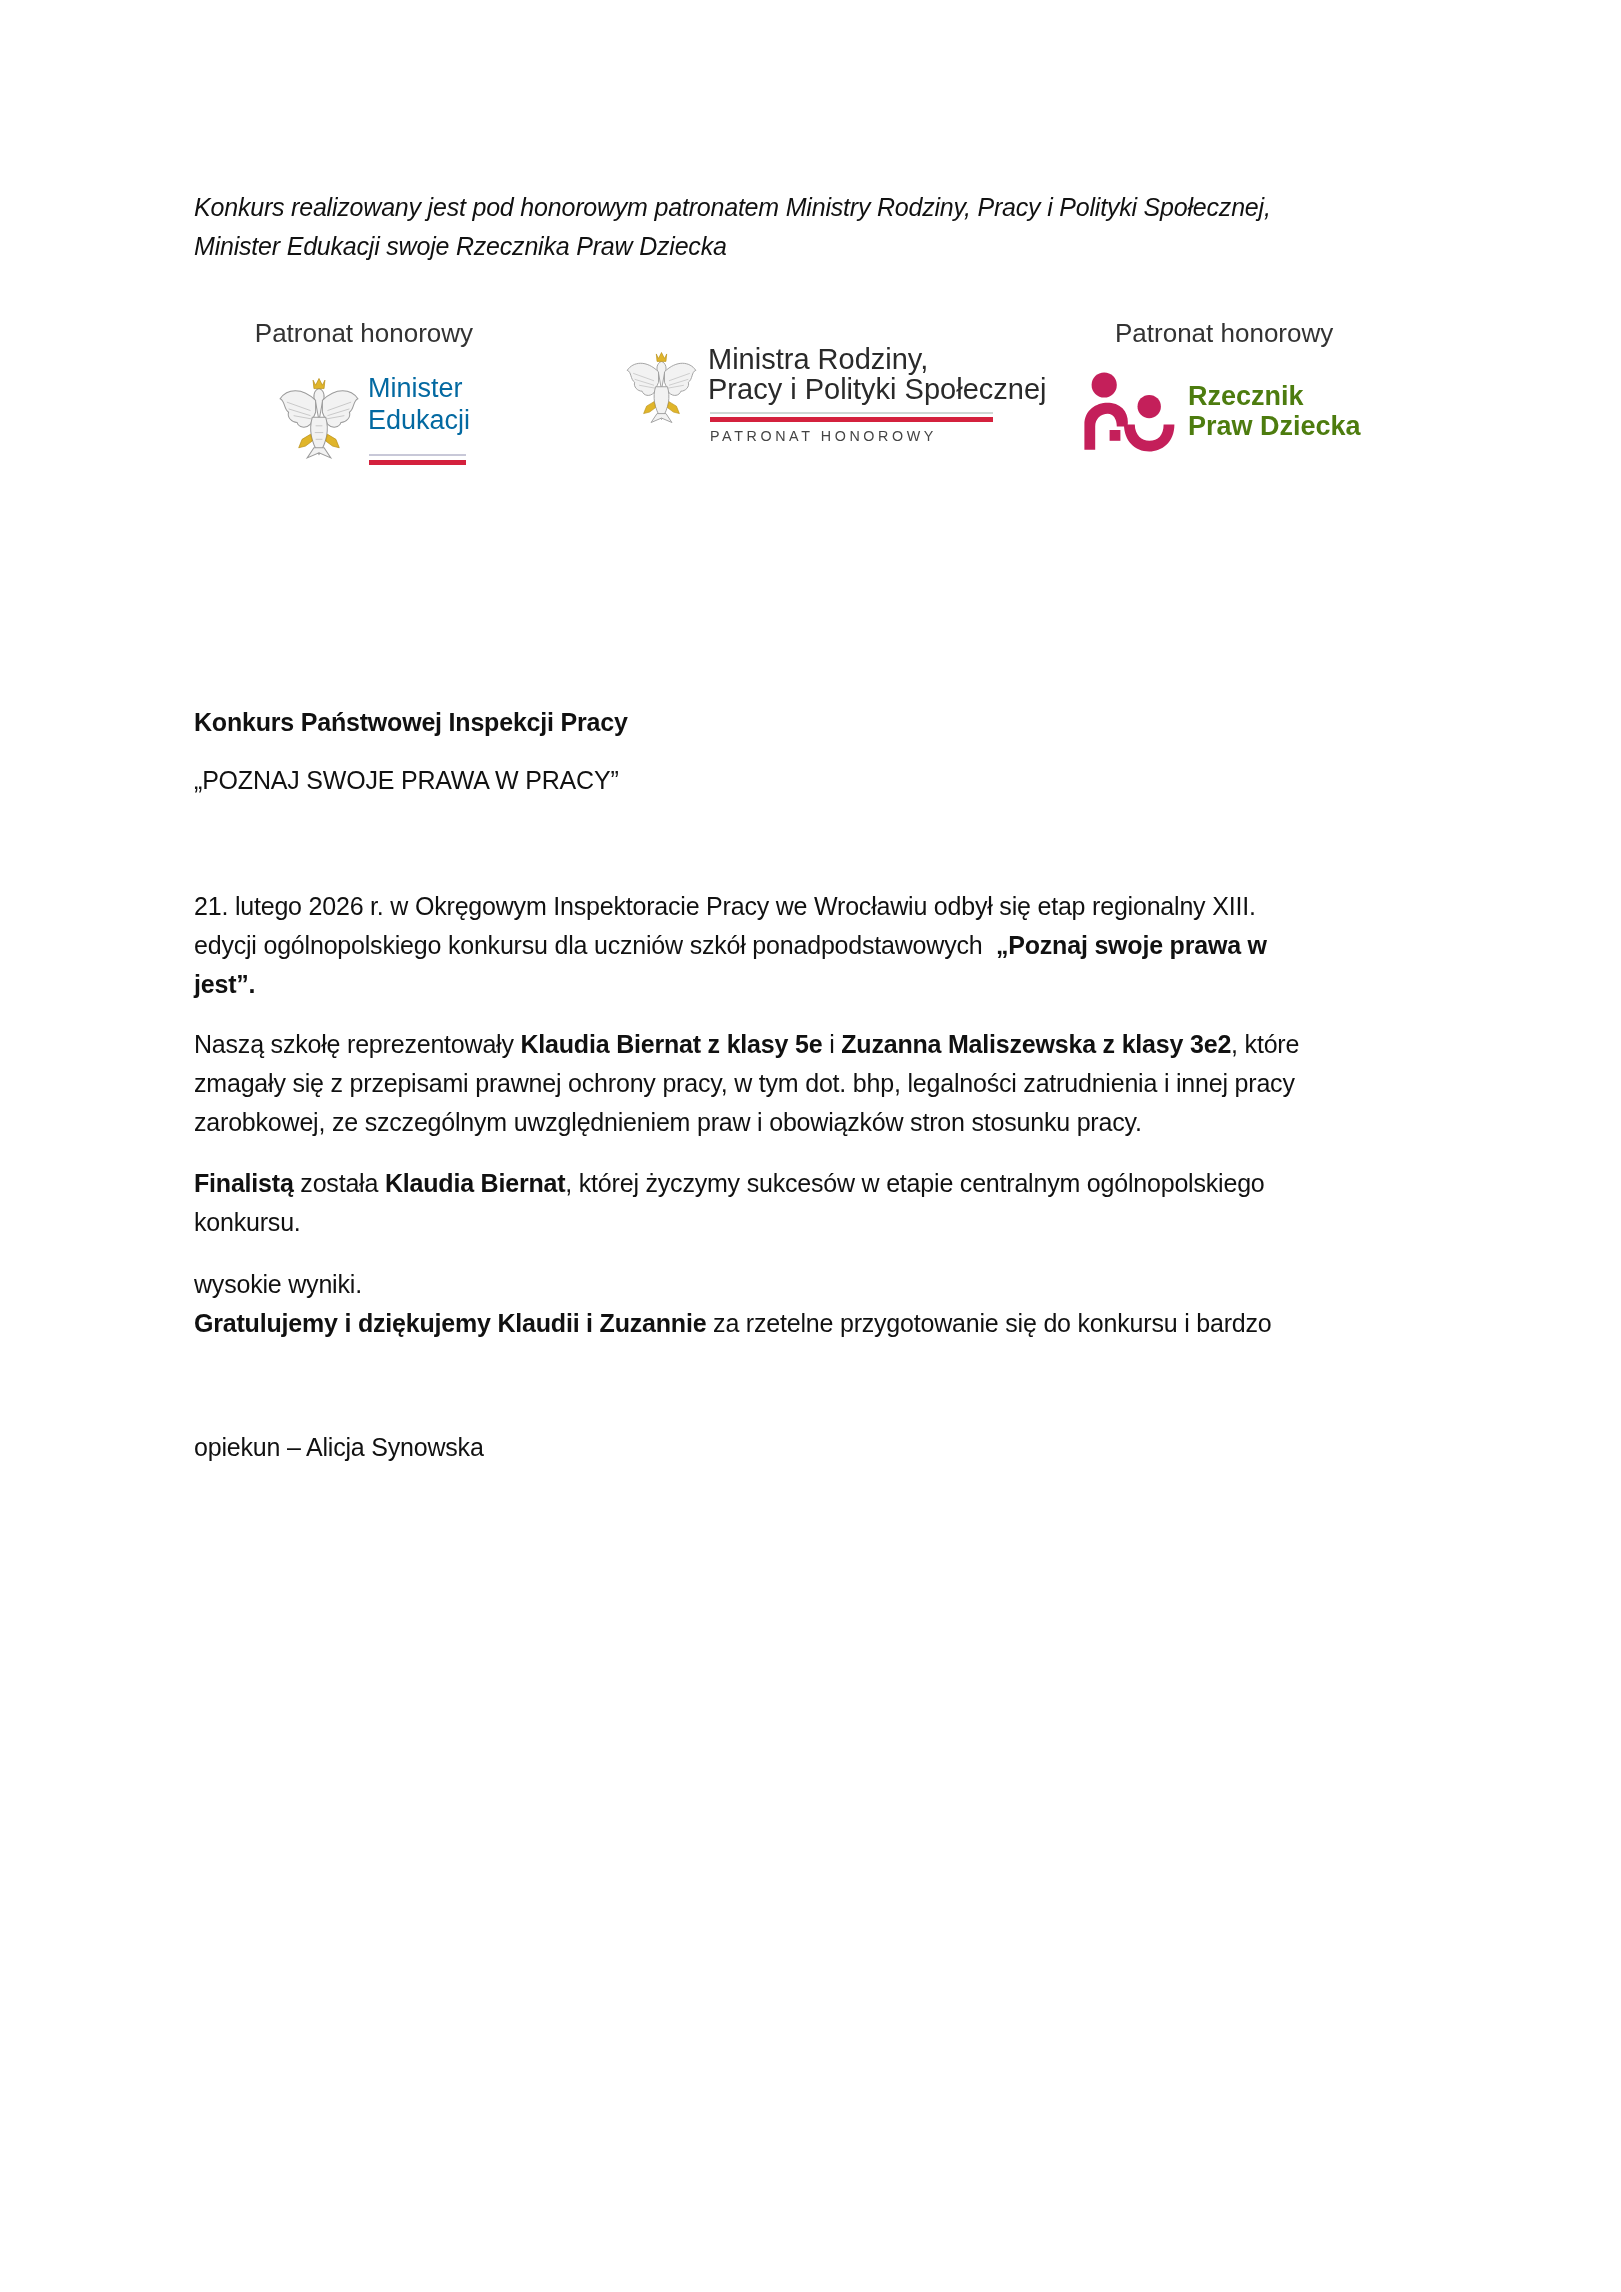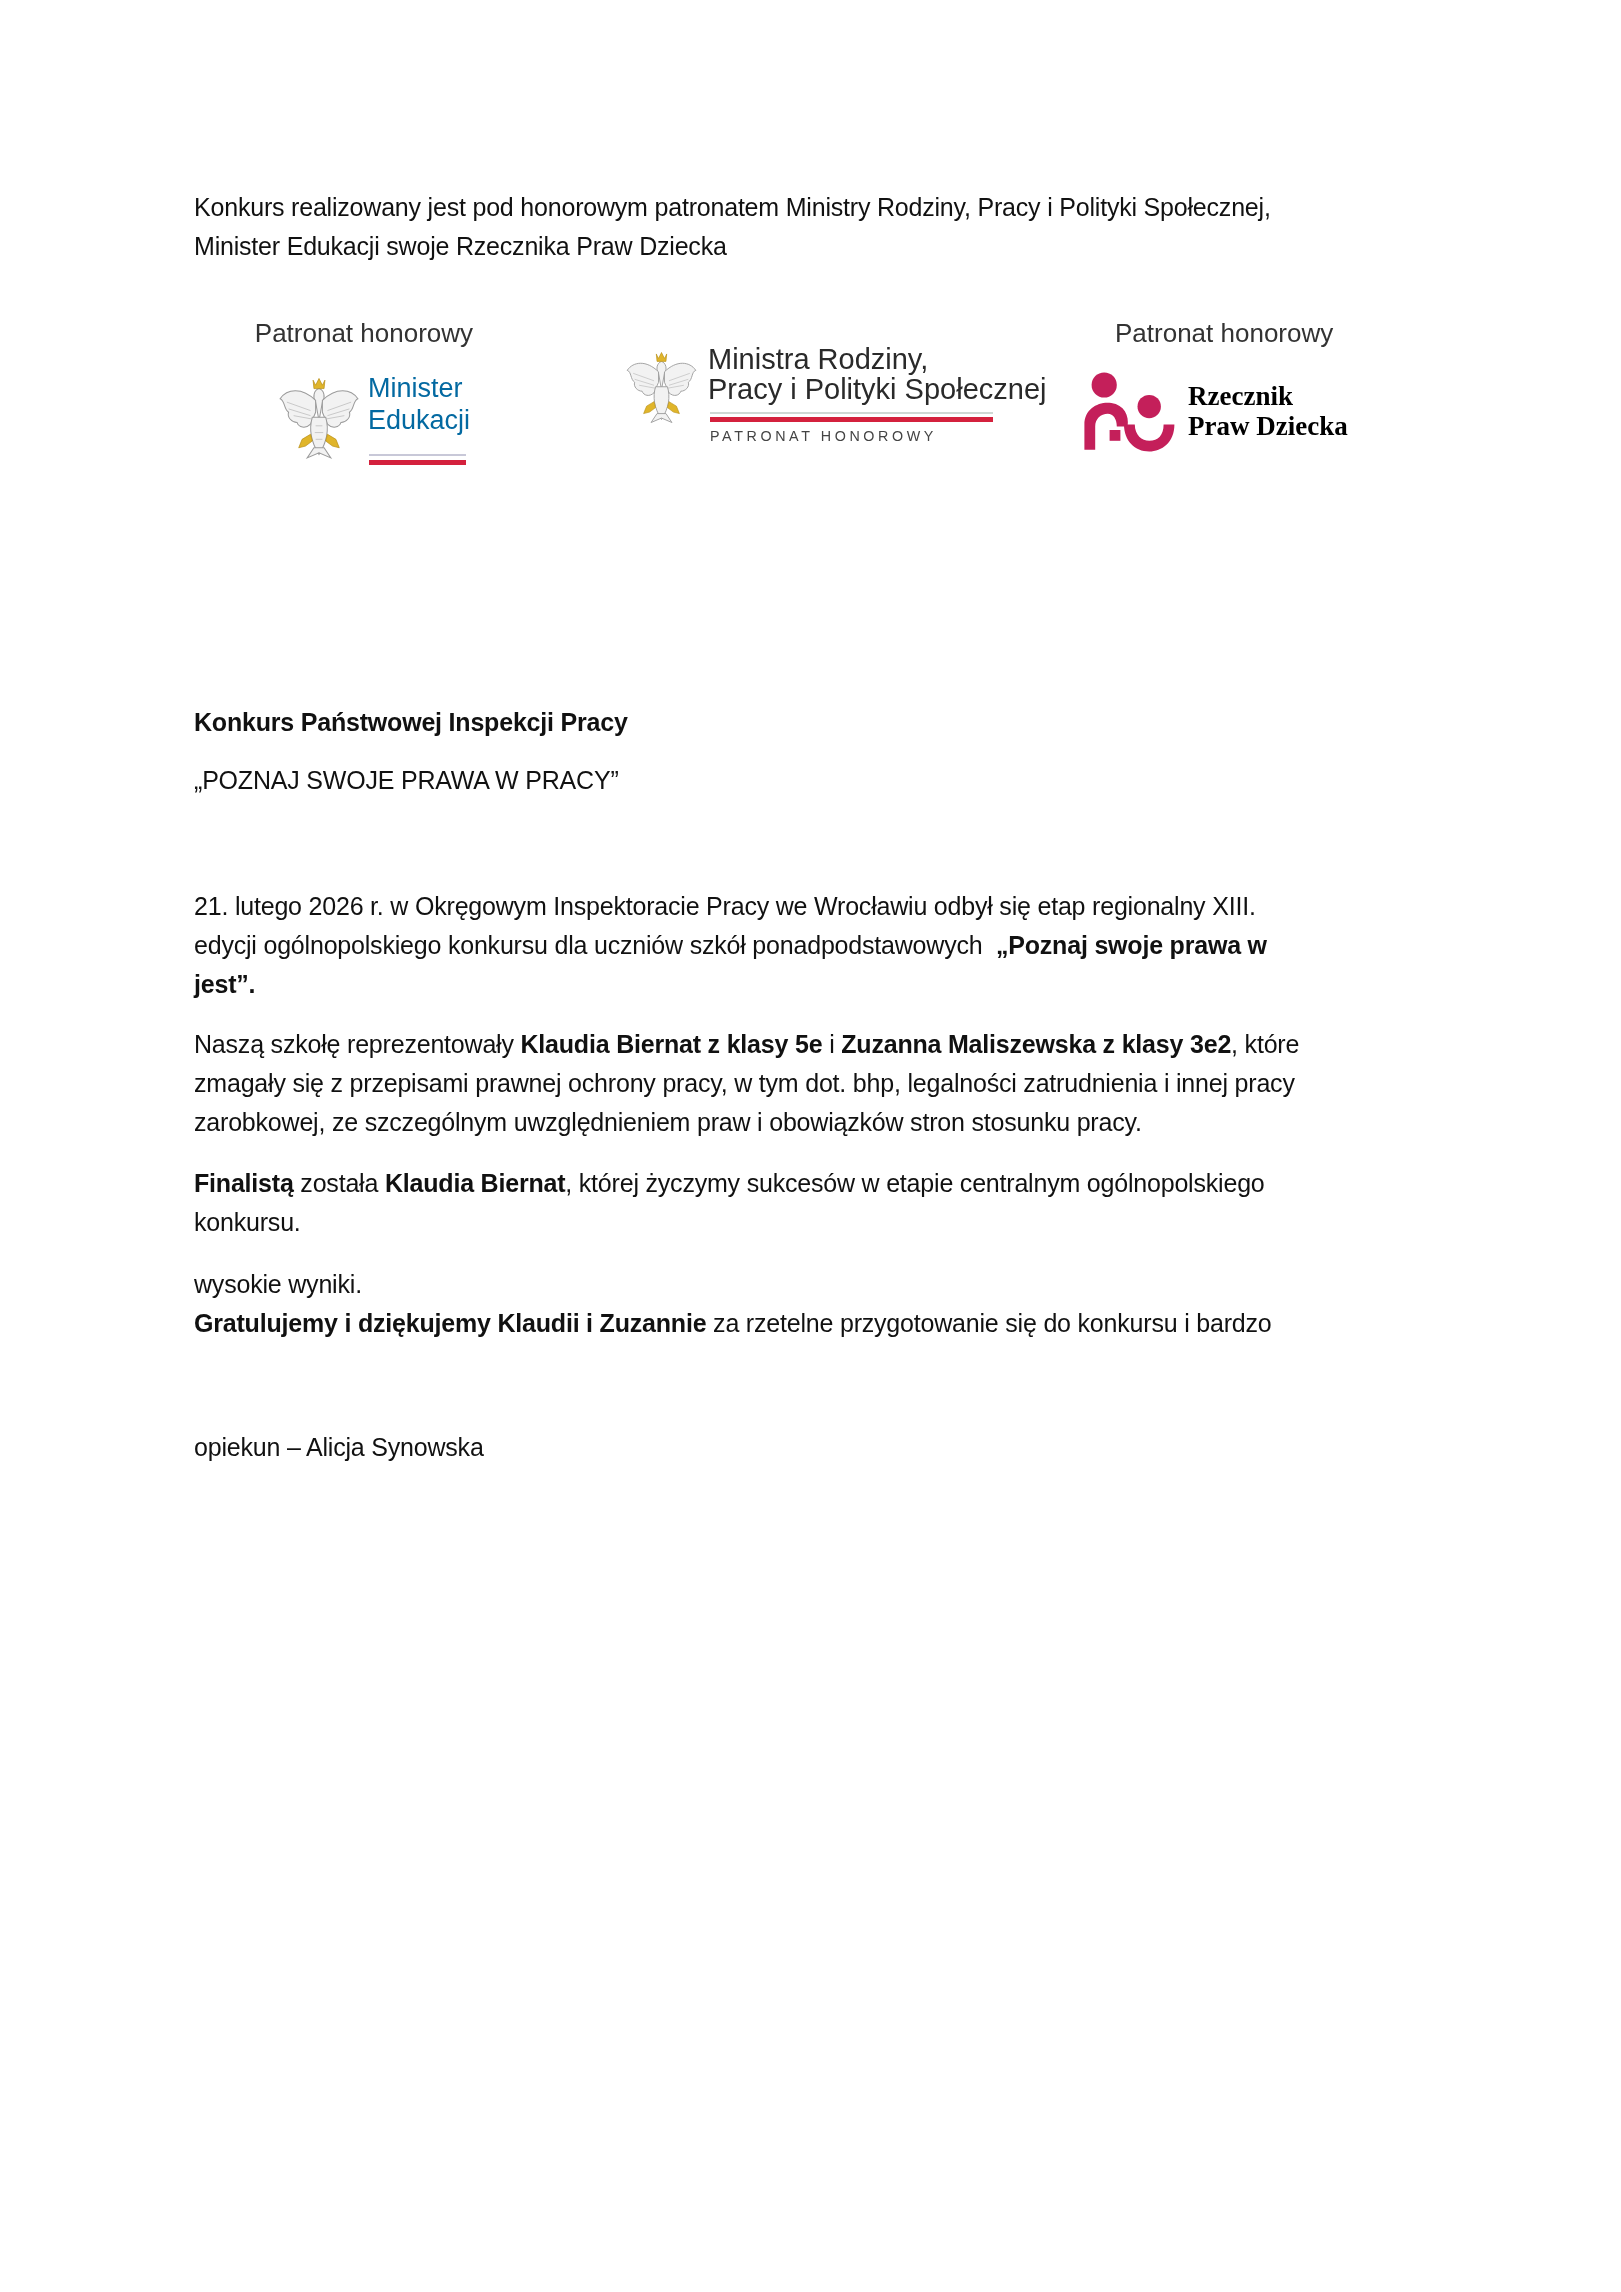--- a/index.html
+++ b/index.html
@@ -2,21 +2,21 @@
 <html style="font-size:14.3px"><head>
 <meta charset="utf-8">
 <style>
   html, body { margin: 0; padding: 0; background: #ffffff; }
   body {
     width: 1621px; height: 2293px; position: relative; overflow: hidden;
     font-family: "Liberation Sans", sans-serif; color: #111111;
   }
   .page { position: absolute; left: 0; top: 0; width: 1621px; height: 2293px; background: #fff; }
   .txt { position: absolute; left: 194px; font-size: 25px; line-height: 39px; white-space: nowrap; letter-spacing: -0.2px; }
-  .intro { top: 188px; }
+  .intro { top: 188px; font-style: italic; }
   .b { font-weight: bold; }
 
   .logo { position: absolute; }
   .logo-label { font-size: 26px; color: #333; position: absolute; white-space: nowrap; }
 
   
   #logo1 { left: 253px; top: 318px; width: 269px; height: 152px; }
   #logo1 .logo-label { left: 1.8px; top: 0; }
   #logo1 .eagle { position: absolute; left: 23px; top: 52px; width: 86px; height: 93px; }
   #logo1 .name { position: absolute; left: 115px; top: 54px; font-size: 27px; line-height: 32px; color: #0369a1; }
@@ -28,21 +28,21 @@
   #logo2 .eagle { position: absolute; left: 0; top: 4.5px; width: 79px; height: 82px; }
   #logo2 .name { position: absolute; left: 86px; top: 5.4px; font-size: 29px; line-height: 29.6px; color: #2a2a2a; white-space: nowrap; }
   #logo2 .bar-grey { position: absolute; left: 88px; top: 72px; width: 283px; height: 1.8px; background: #cfd8d4; }
   #logo2 .bar-red { position: absolute; left: 88px; top: 77px; width: 283px; height: 4.5px; background: #d4213d; }
   #logo2 .sub { position: absolute; left: 88px; top: 88px; font-size: 14.3px; letter-spacing: 3.6px; color: #444; white-space: nowrap; }
 
   
   #logo3 { left: 1079px; top: 318px; width: 322px; height: 143px; }
   #logo3 .logo-label { left: 36px; top: 0; }
   #logo3 .mark { position: absolute; left: 0; top: 49px; width: 99px; height: 90px; }
-  #logo3 .name { position: absolute; left: 109px; top: 63px; font-size: 27px; line-height: 30px; font-weight: bold; color: #000000; white-space: nowrap; font-family: Liberation Serif, serif; }
+  #logo3 .name { position: absolute; left: 109px; top: 63px; font-size: 27px; line-height: 30px; font-weight: bold; color: #4d7c0f; white-space: nowrap; }
 
   .heading1 { top: 703px; font-weight: bold; }
   .heading2 { top: 761px; font-weight: normal; }
   .p1 { top: 887px; }
   .p2 { top: 1025px; }
   .p3 { top: 1164px; }
   .p4 { top: 1265px; }
   .sign { top: 1428px; }
 </style>
 </head>

